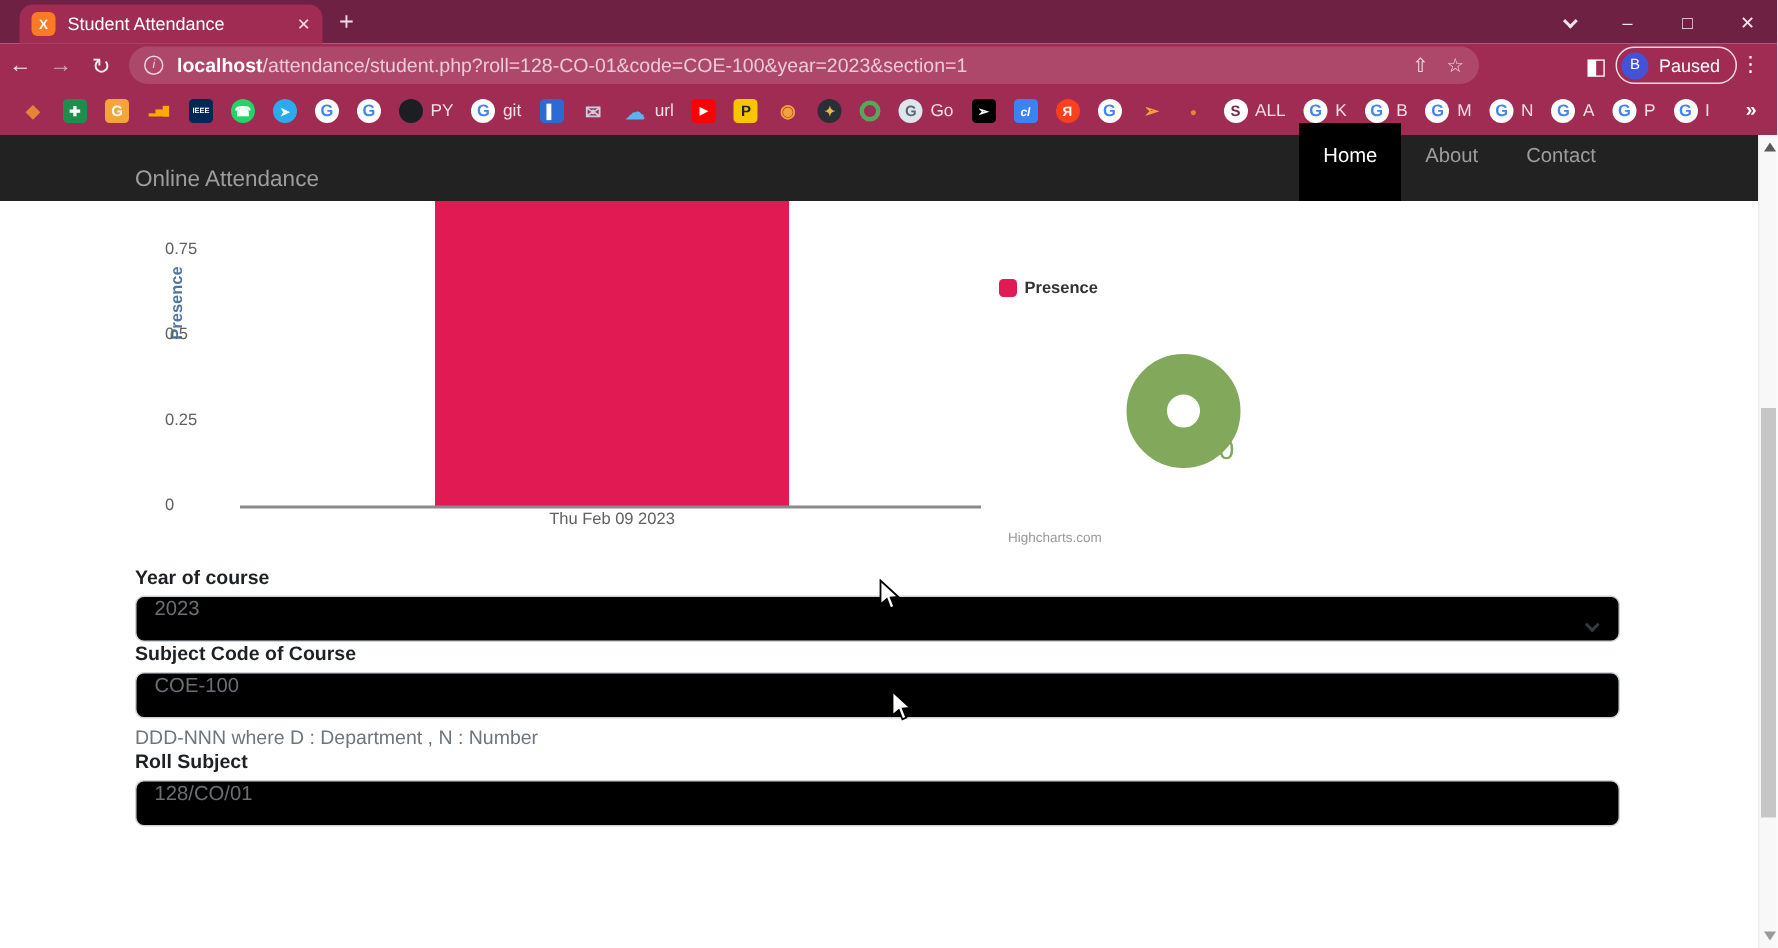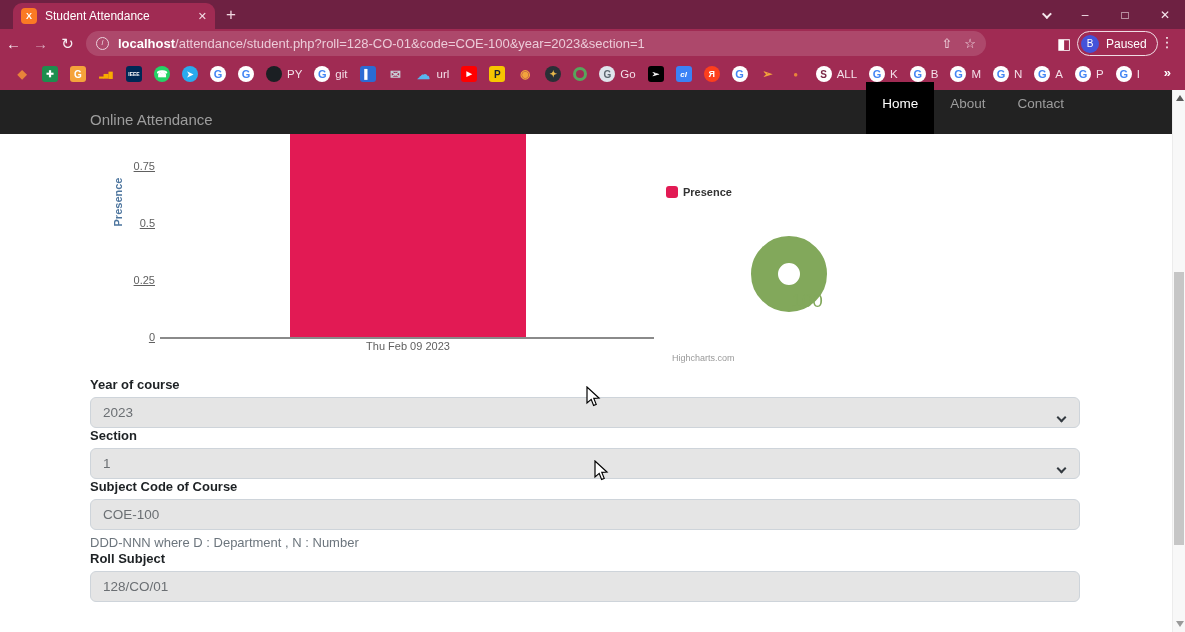--- a/index.html
+++ b/index.html
@@ -48,37 +48,37 @@
   .brand { color:#9d9d9d; font-size:15px; margin-left:90px;margin-top:15px; }
   .nav-links { margin-left:auto; margin-right:92px; display:flex; height:60px; }
   .nav-item { color:#9d9d9d; font-size:13.5px; line-height:44px; padding:0 16px; text-decoration:none; }
   .nav-item.active { background:#000; color:#fff; }
 
   
   .charts { position:absolute; top:134px; left:0; width:1172px; height:243px; background:#fff; }
   .bar { position:absolute; left:290px; top:0; width:236px; height:204px; }
   .xaxis { position:absolute; left:160px; top:203px; width:494px; height:2px; background:#8a8a8a; }
   .yticks { position:absolute; left:110px; top:0; width:45px; height:220px; }
-  .ytick { position:absolute; right:0; width:45px; text-align:right; font-size:11px; color:#606060;text-decoration:underline; }
+  .ytick { position:absolute; right:0; width:45px; font-size:11px; color:#606060; }
   .ytitle { position:absolute; left:118px; top:68px; transform:translate(-50%,-50%) rotate(-90deg); font-size:11px; font-weight:600; color:#4d759e; }
   .xlabel { position:absolute; left:408px; top:206px; transform:translateX(-50%); font-size:11px; color:#606060; }
   .legend { position:absolute; left:666px; top:52px; display:flex; align-items:center; }
   .legend-swatch { width:12px; height:12px; border-radius:3px; }
   .legend-label { font-size:11px; font-weight:600; color:#333; margin-left:5px; }
   .credits { position:absolute; left:672px; top:219px; font-size:9px; color:#999; }
   .pie-box { position:absolute; left:740px; top:0; width:152px; height:243px; }
   .pie-title { position:absolute; left:0; top:58px; width:100%; text-align:center; font-size:26px; color:#303538; }
   .donut { position:absolute; left:11px; top:102px; width:76px; height:76px; border:27px solid #82a85b; border-radius:50%; }
   .donut-label { position:absolute; left:2px; top:102px; width:130px; height:130px; display:flex; align-items:center; justify-content:center; font-size:19px; font-weight:normal; color:#82a85b; }
 
   
   .form { position:absolute; top:377px; left:90px; width:990px; }
   .form-group { }
   .form-label { display:block; font-size:13px; font-weight:bold; color:#1d2124; line-height:16px; margin-bottom:4px; }
-  .form-control { position:relative; height:31px; background:#e5e5e5; border:1px solid #ced4da; border-radius:6px; display:flex; align-items:center; padding:0 12px; }
+  .form-control { position:relative; height:31px; background:#000000; border:1px solid #ced4da; border-radius:6px; display:flex; padding:0 12px; }
   .fc-value { font-size:13.5px; color:#6b6f73; }
   .chev-wrap { position:absolute; right:14px; top:9px; }
   .sel-chev { display:inline-block; width:7px; height:7px; border-right:2px solid #343a40; border-bottom:2px solid #343a40; transform:rotate(45deg); }
   .form-help { font-size:13px; color:#6c757d; margin-top:5px; line-height:16px; }
 
   
   .scrollbar { position:absolute; top:90px; right:0; width:13px; height:542px; background:#f8f8f8; border-left:1px solid #ececec; }
   .scroll-up { position:absolute; top:5px; left:3px; width:0; height:0; border-left:4px solid transparent; border-right:4px solid transparent; border-bottom:6px solid #5a5a5a; }
   .scroll-down { position:absolute; bottom:5px; left:3px; width:0; height:0; border-left:4px solid transparent; border-right:4px solid transparent; border-top:6px solid #9a9a9a; }
   .scroll-thumb { position:absolute; top:182px; left:1px; width:10px; height:273px; background:#c6c6c6; }
@@ -342,28 +342,20 @@
 
       <div class="form-group">
         <label class="form-label">Year of course</label>
         <div class="form-control select">
           <span class="fc-value">2023</span>
           <span class="chev-wrap"><i class="sel-chev"></i></span>
         </div>
 
       </div>
 
-      <div class="form-group">
-        <label class="form-label">Section</label>
-        <div class="form-control select">
-          <span class="fc-value">1</span>
-          <span class="chev-wrap"><i class="sel-chev"></i></span>
-        </div>
-
-      </div>
 
       <div class="form-group">
         <label class="form-label">Subject Code of Course</label>
         <div class="form-control input">
           <span class="fc-value">COE-100</span>
 
         </div>
         <div class="form-help">DDD-NNN where D : Department , N : Number</div>
       </div>
 

